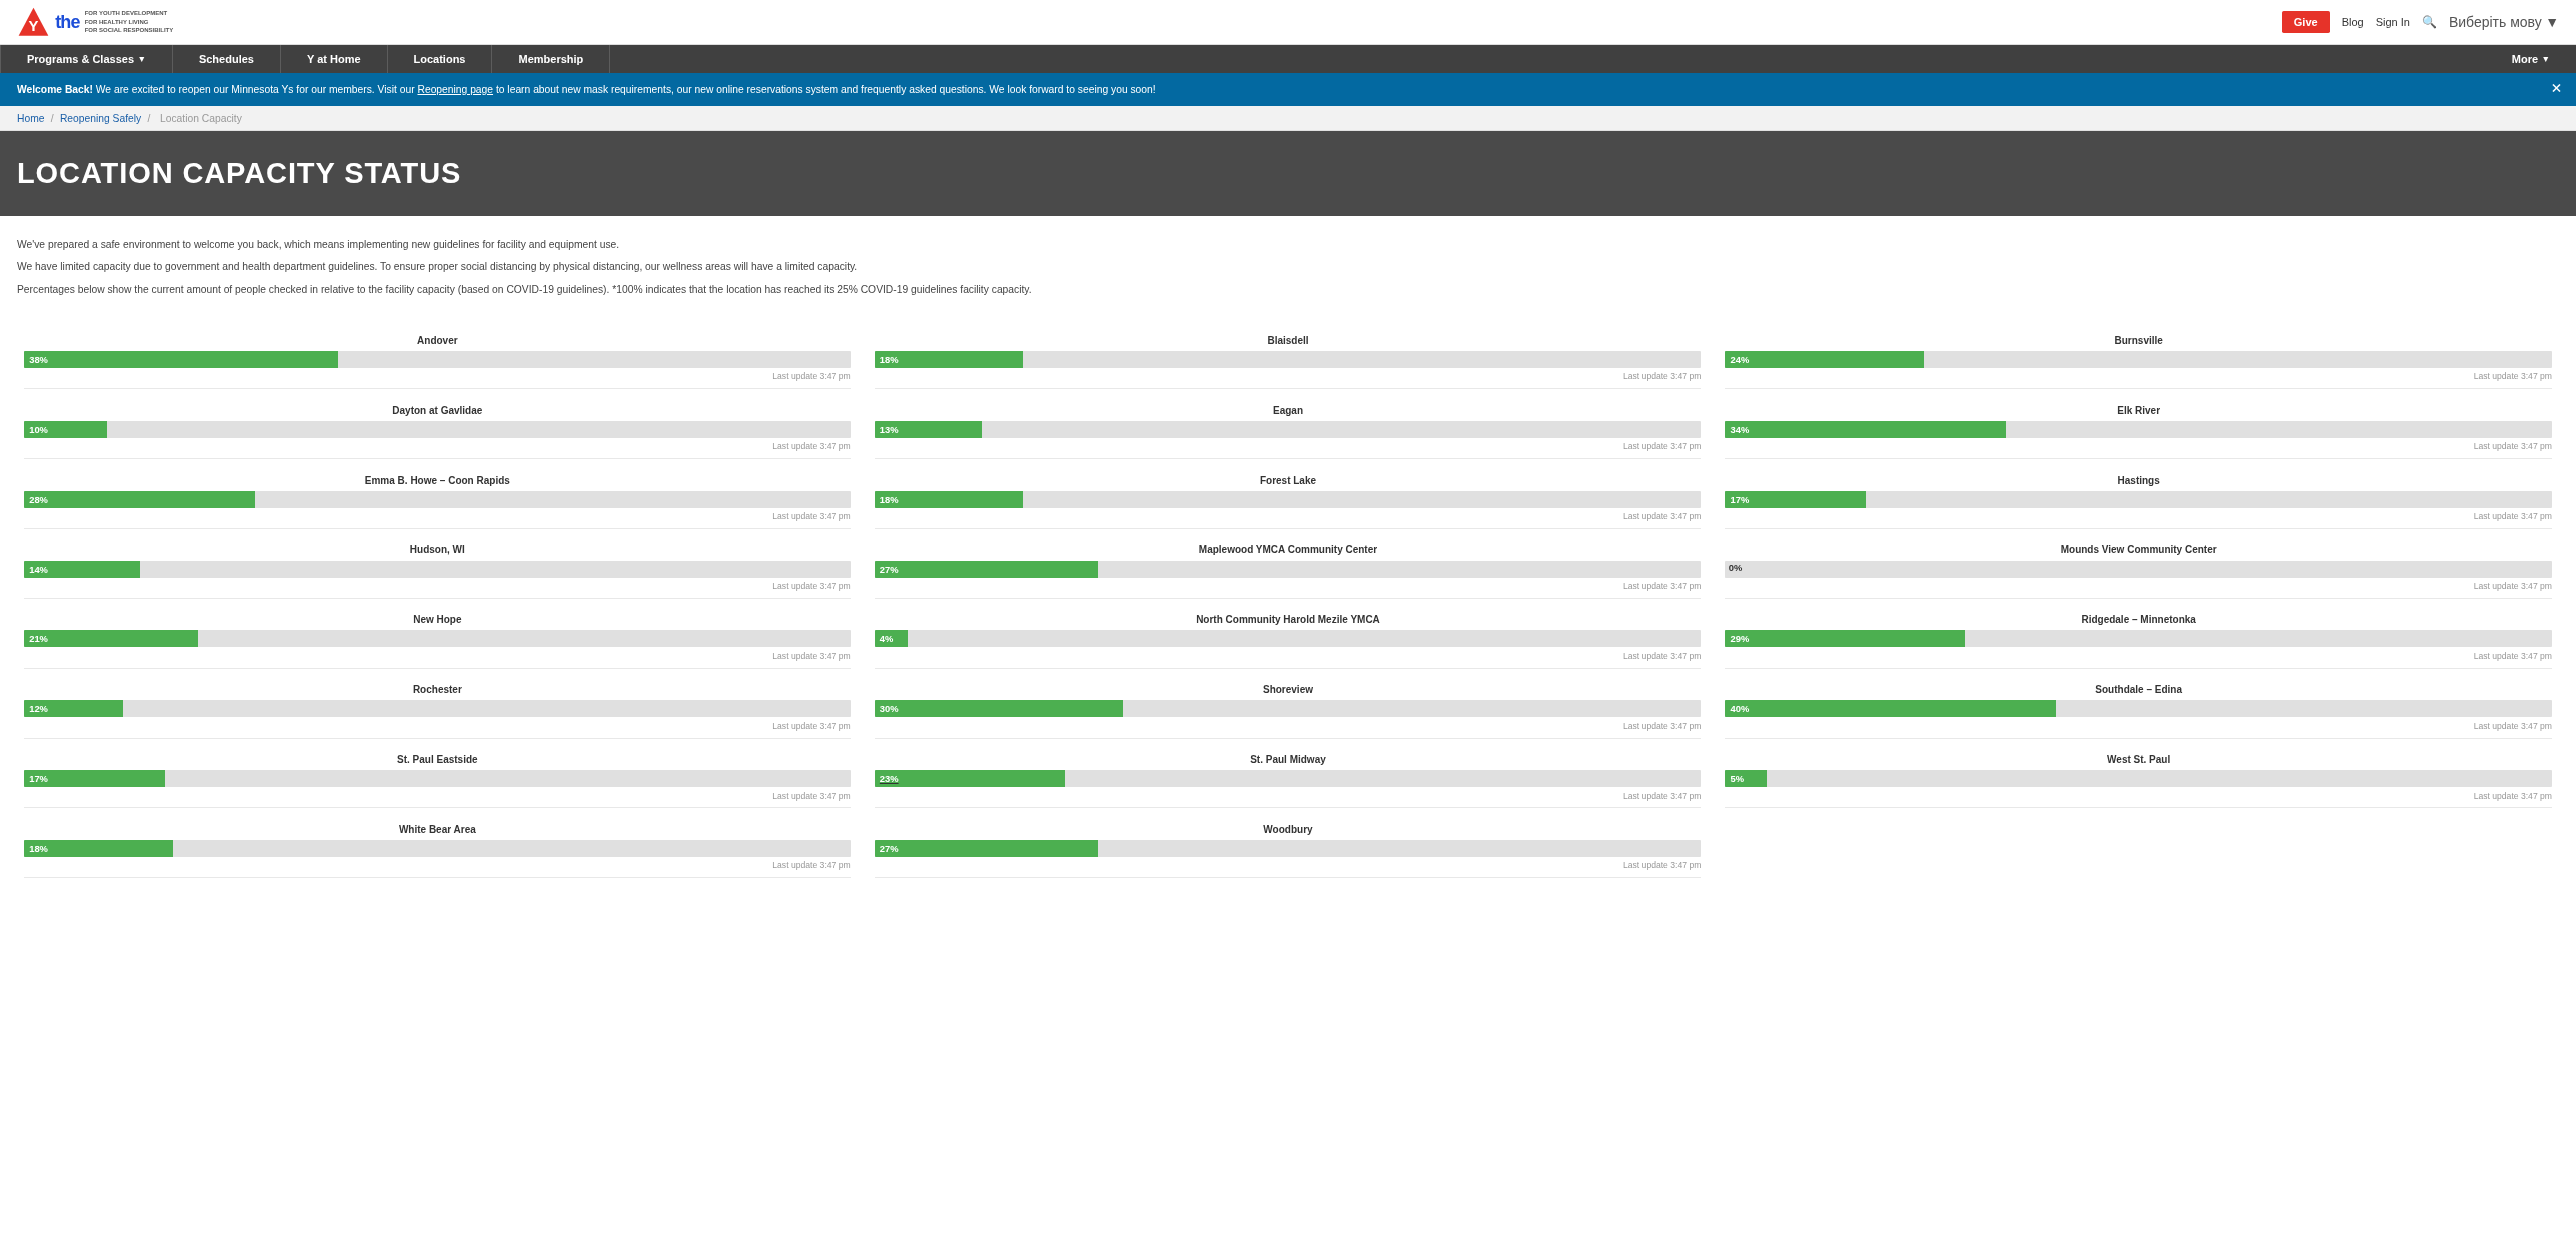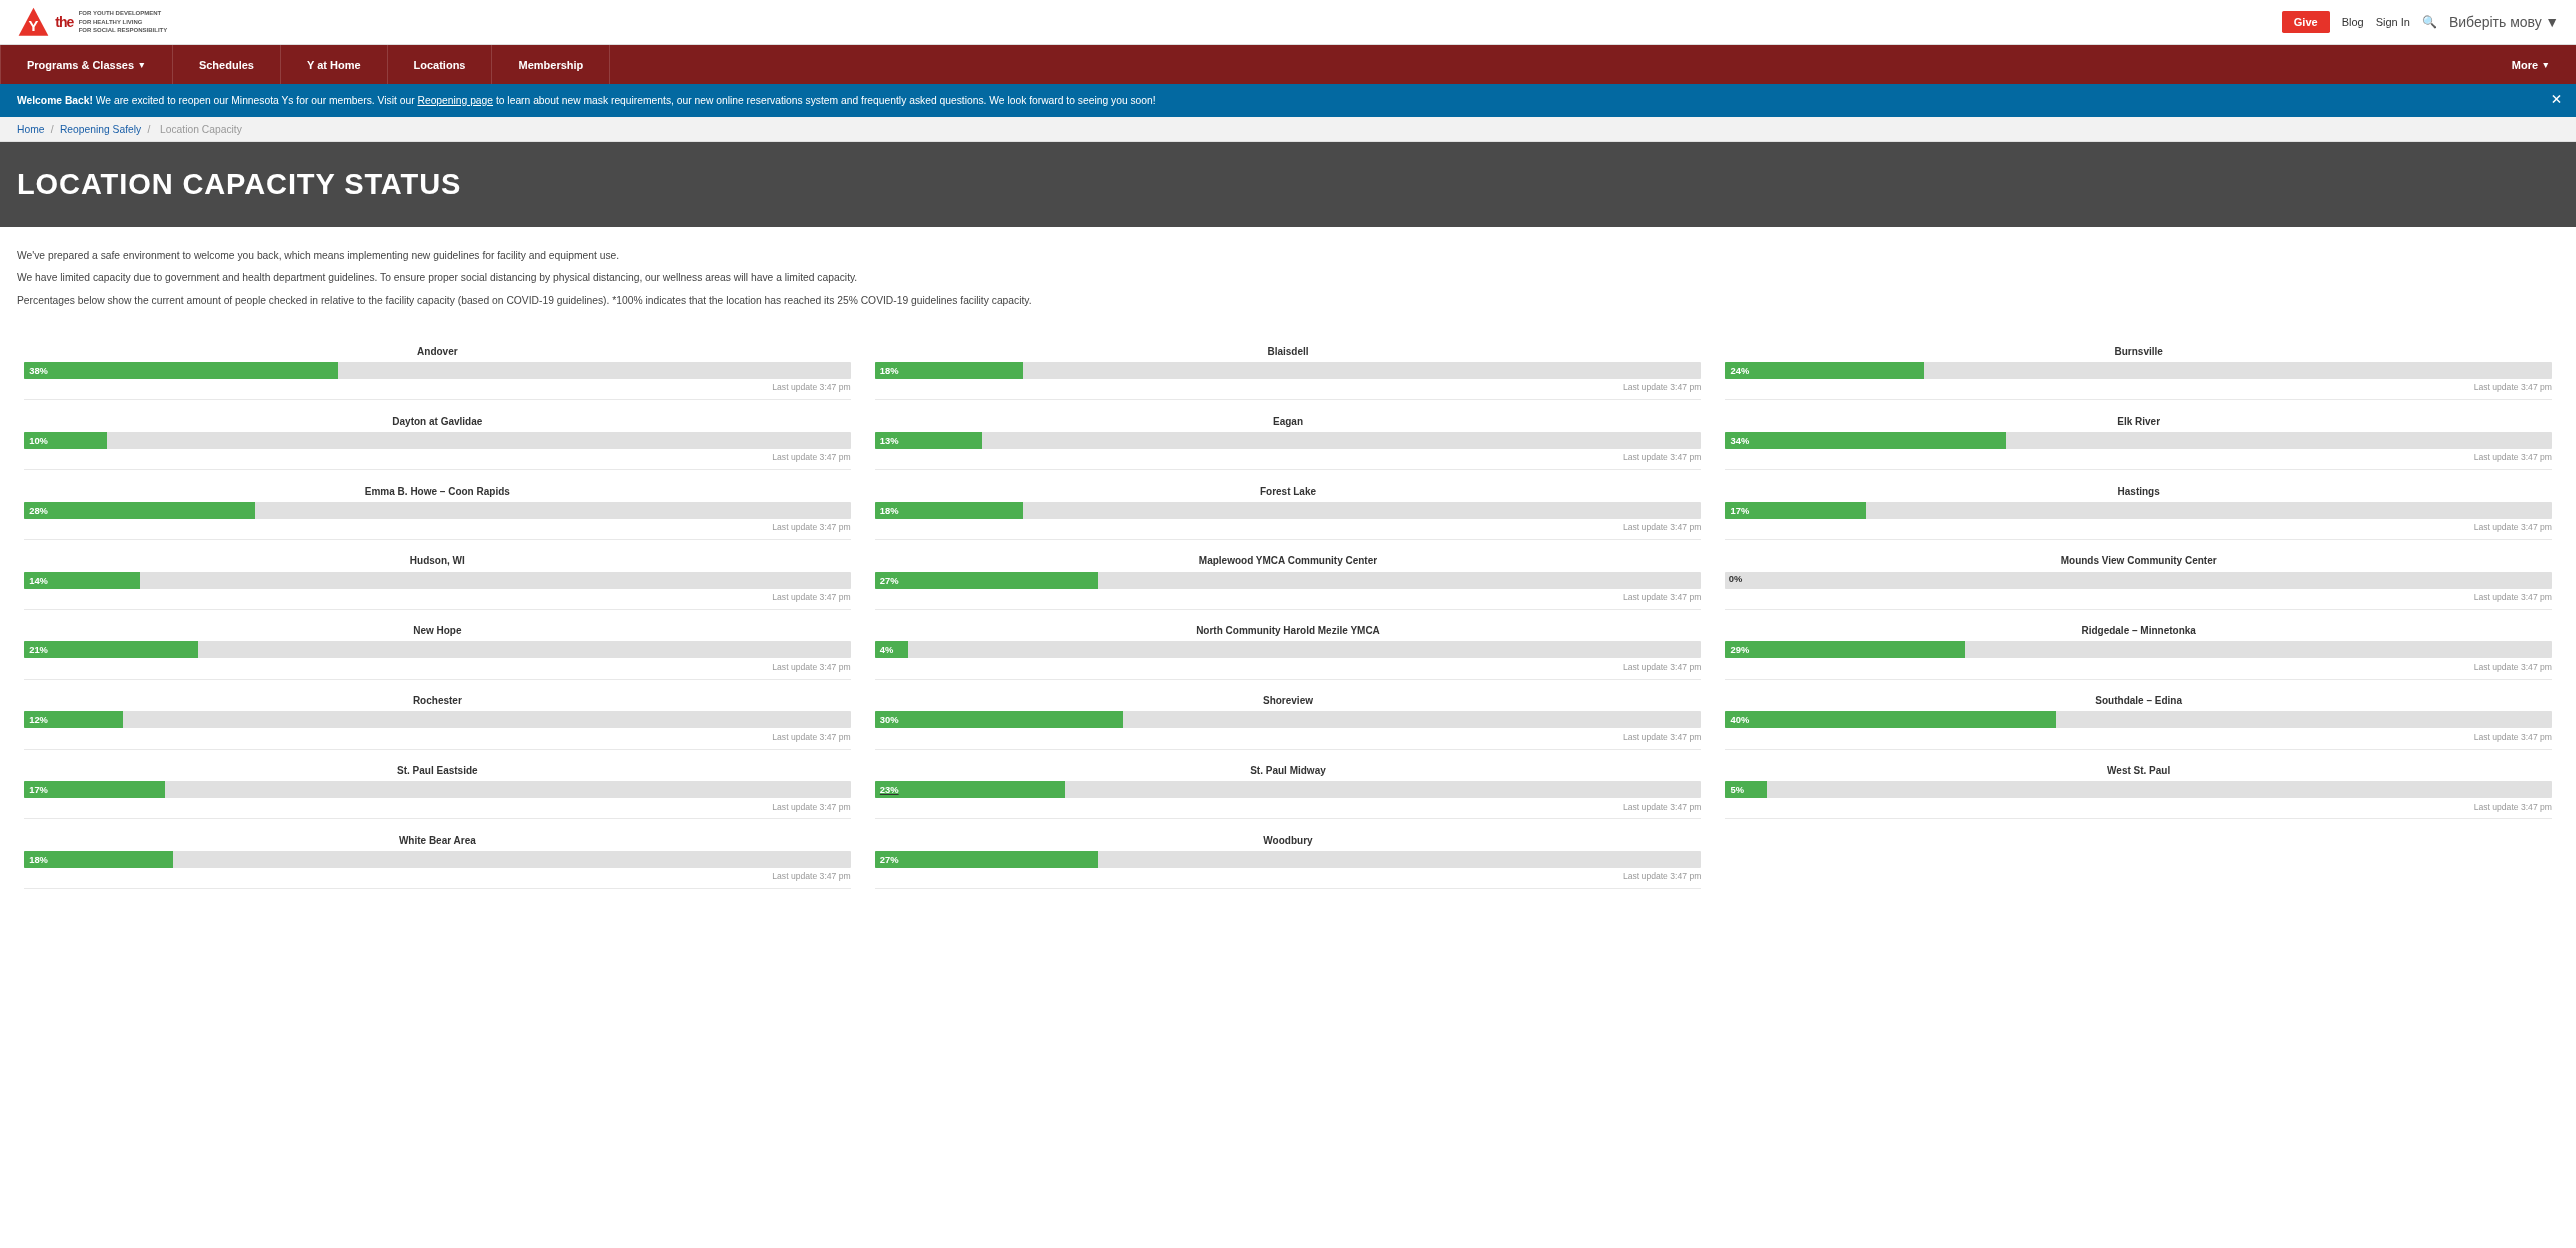--- a/index.html
+++ b/index.html
@@ -25,23 +25,23 @@
       height: 33px;
     }
     .logo-text-small {
       font-size: 6px;
       color: #555;
       line-height: 1.4;
       text-transform: uppercase;
       font-weight: bold;
     }
     .the-y-text {
-      font-size: 14px;
+      font-size: 18px;
       font-weight: 900;
-      color: #b91c1c;
+      color: #1d4ed8;
       letter-spacing: -0.9px;
     }
     .top-right {
       display: flex;
       align-items: center;
       gap: 12px;
     }
     .btn-give {
       background: #e63329;
       color: #fff;
@@ -67,24 +67,24 @@
       font-size: 14px;
       color: #555;
       cursor: pointer;
       display: flex;
       align-items: center;
       gap: 3.4px;
     }
 
     
     .main-nav {
-      background: #7f1d1d;
-      display: flex;
-      align-items: center;
-      height: 39px;
+      background: #404040;
+      display: flex;
+      align-items: center;
+      height: 28px;
     }
     .nav-item {
       color: #fff;
       font-size: 11px;
       font-weight: bold;
       padding: 0 26px;
       height: 100%;
       display: flex;
       align-items: center;
       cursor: pointer;

